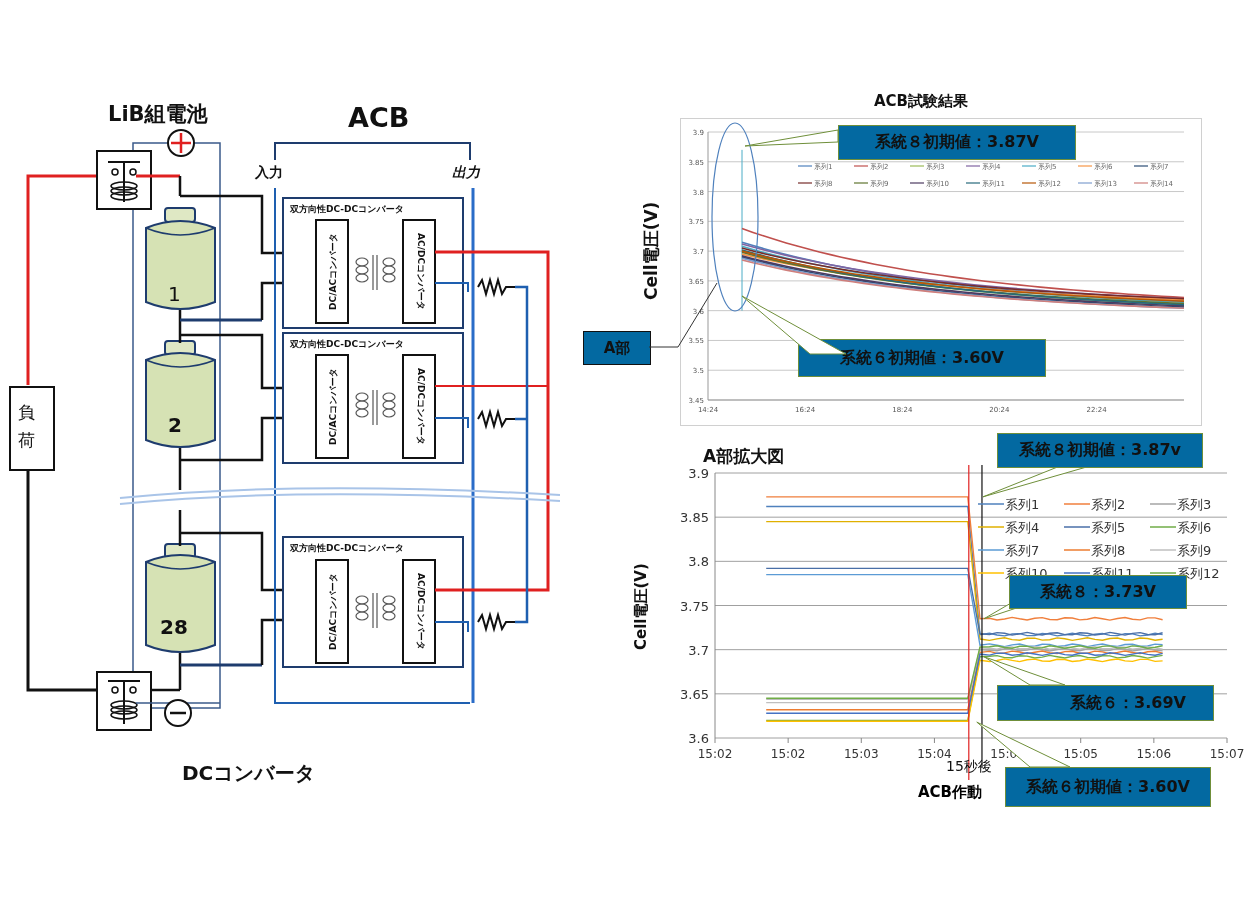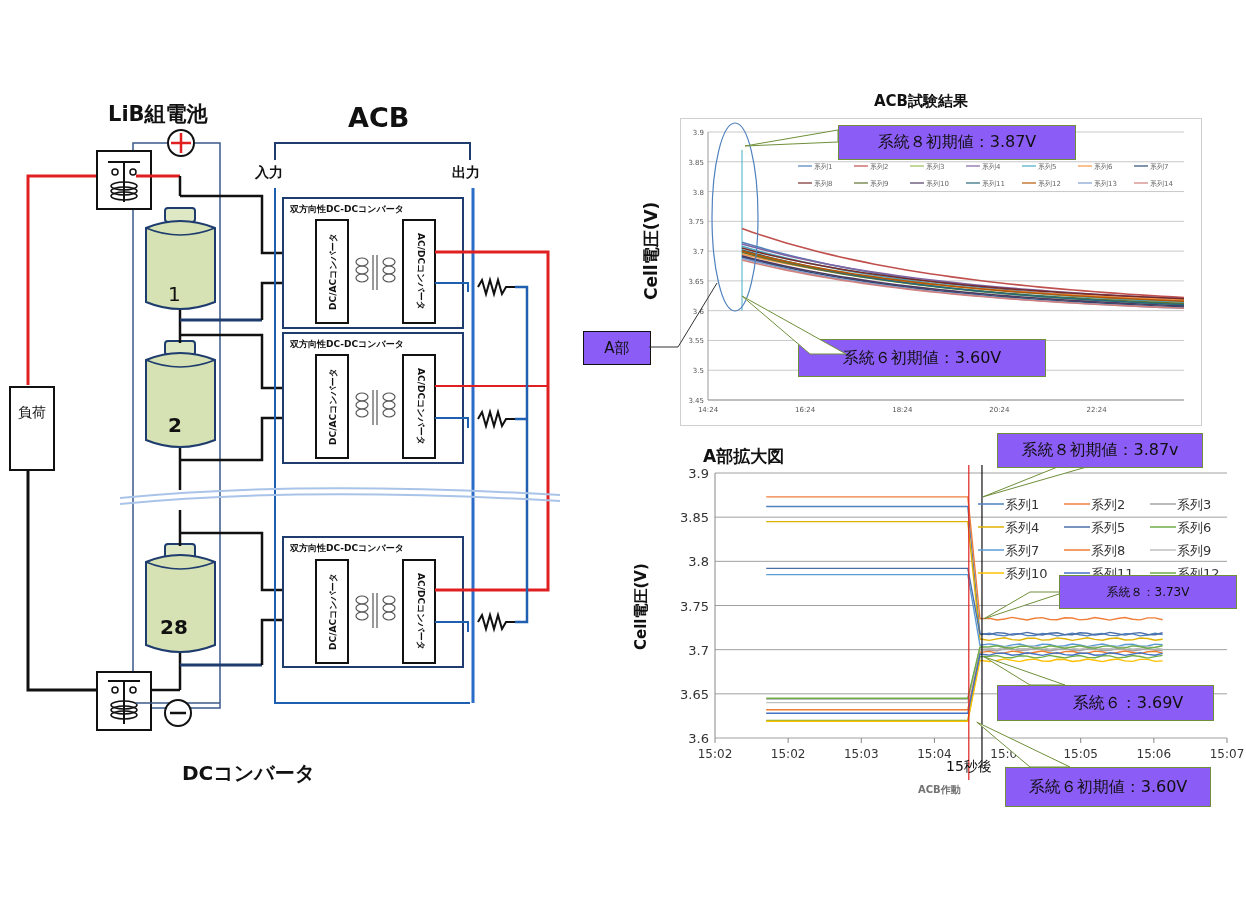--- a/index.html
+++ b/index.html
@@ -1,19 +1,19 @@
 <!DOCTYPE html>
 <html><head>
 <meta charset="utf-8">
 <style>
   html,body{margin:0;padding:0;background:#fff;}
   body{width:1246px;height:902px;position:relative;overflow:hidden;font-family:"DejaVu Sans","Liberation Sans",sans-serif;}
   .abs{position:absolute;}
   .lbl{position:absolute;font-weight:bold;color:#111;white-space:nowrap;}
-  .callout{position:absolute;background:#8b5cf6;border:1.5px solid #6f8f3a;font-weight:normal;color:#111;display:flex;align-items:center;justify-content:center;white-space:nowrap;}
+  .callout{position:absolute;background:#0369a1;border:1.5px solid #6f8f3a;font-weight:bold;color:#111;display:flex;align-items:center;justify-content:center;white-space:nowrap;}
   svg text{font-family:"DejaVu Sans","Liberation Sans",sans-serif;}
 </style>
 </head>
 <body>
 
 <svg class="abs" style="left:0;top:0" width="600" height="800">
 
   <polyline points="123,176 28,176 28,385" fill="none" stroke="#e02020" stroke-width="3"></polyline>
   <polyline points="28,470 28,690 123,690" fill="none" stroke="#111" stroke-width="3"></polyline>
   <rect x="10" y="387" width="44" height="83" fill="#fff" stroke="#111" stroke-width="2"></rect>
@@ -152,22 +152,22 @@
   <polyline points="515,287 527,287 527,622 515,622" fill="none" stroke="#1e5fb0" stroke-width="2.5"></polyline>
   <line x1="515" y1="419" x2="527" y2="419" stroke="#1e5fb0" stroke-width="2.5"></line>
 
   <path d="M120,498 Q300,480 560,495" fill="none" stroke="#a9c4e8" stroke-width="2"></path>
   <path d="M120,504 Q300,486 560,501" fill="none" stroke="#a9c4e8" stroke-width="2"></path>
 </svg>
 
 <div class="lbl" style="left:108px;top:100px;font-size:21px;">LiB組電池</div>
 <div class="lbl" style="left:348px;top:102px;font-size:27px;text-align:center;">ACB</div>
 <div class="lbl" style="left:255px;top:164px;font-size:14px;">入力</div>
-<div class="lbl" style="left:452px;top:164px;font-size:14px;">出力</div>
-<div class="lbl" style="left:18px;top:398px;font-size:14px;width:28px;white-space:normal;line-height:28px;text-align:center;font-weight:normal;">負荷</div>
+<div class="lbl" style="left:452px;top:164px;font-size:14px;font-style:italic;">出力</div>
+<div class="lbl" style="left:18px;top:398px;font-size:17px;width:28px;white-space:normal;line-height:28px;font-weight:normal;">負荷</div>
 <div class="lbl" style="left:168px;top:282px;font-size:20px;font-weight:normal;">1</div>
 <div class="lbl" style="left:168px;top:413px;font-size:20px;">2</div>
 <div class="lbl" style="left:160px;top:615px;font-size:20px;text-align:center;">28</div>
 <div class="lbl" style="left:290px;top:203px;font-size:9px;">双方向性DC-DCコンバータ</div>
 <div class="lbl" style="left:290px;top:338px;font-size:9px;">双方向性DC-DCコンバータ</div>
 <div class="lbl" style="left:290px;top:542px;font-size:9px;">双方向性DC-DCコンバータ</div>
 <div class="lbl" style="left:283px;top:265px;font-size:9px;transform:rotate(-90deg);width:100px;text-align:center;">DC/ACコンバータ</div>
 <div class="lbl" style="left:370px;top:265px;font-size:9px;transform:rotate(90deg);width:100px;text-align:center;">AC/DCコンバータ</div>
 <div class="lbl" style="left:283px;top:400px;font-size:9px;transform:rotate(-90deg);width:100px;text-align:center;">DC/ACコンバータ</div>
 <div class="lbl" style="left:370px;top:400px;font-size:9px;transform:rotate(90deg);width:100px;text-align:center;">AC/DCコンバータ</div>
@@ -333,17 +333,17 @@
     <text x="421" y="118" font-size="13" fill="#333">系列11</text>
     <line x1="480" x2="506" y1="113" y2="113" stroke="#70ad47" stroke-width="1.5"></line>
     <text x="507" y="118" font-size="13" fill="#333">系列12</text>
     <polygon points="312.9714285714286,36.84999999999974 390,6 420,6" fill="#fff" stroke="#6f8f3a"></polygon>
     <polygon points="313.9714285714286,158.7500000000001 360,132 395,132" fill="#fff" stroke="#6f8f3a"></polygon>
     <polygon points="313.9714285714286,196.7333333333332 360,225 395,225" fill="#fff" stroke="#6f8f3a"></polygon>
     <polygon points="306.8057142857143,262.1000000000002 360,307 400,307" fill="#fff" stroke="#6f8f3a"></polygon>
   </svg>
 
 <div class="callout" style="left:997px;top:433px;width:204px;height:33px;font-size:16px;">系統８初期値：3.87v</div>
-<div class="callout" style="left:1059px;top:575px;width:176px;height:32px;font-size:12px;">系統８：3.73V</div>
+<div class="callout" style="left:1009px;top:575px;width:176px;height:32px;font-size:16px;">系統８：3.73V</div>
 <div class="callout" style="left:997px;top:685px;width:170px;height:34px;font-size:16px;padding-left:45px;">系統６：3.69V</div>
 <div class="callout" style="left:1005px;top:767px;width:204px;height:38px;font-size:16px;">系統６初期値：3.60V</div>
 <div class="lbl" style="left:946px;top:758px;font-size:14px;font-weight:normal;">15秒後</div>
-<div class="lbl" style="left:918px;top:783px;font-size:10px;color:#737373;">ACB作動</div>
+<div class="lbl" style="left:918px;top:783px;font-size:15px;color:#000000;">ACB作動</div>
 
 </body></html>

